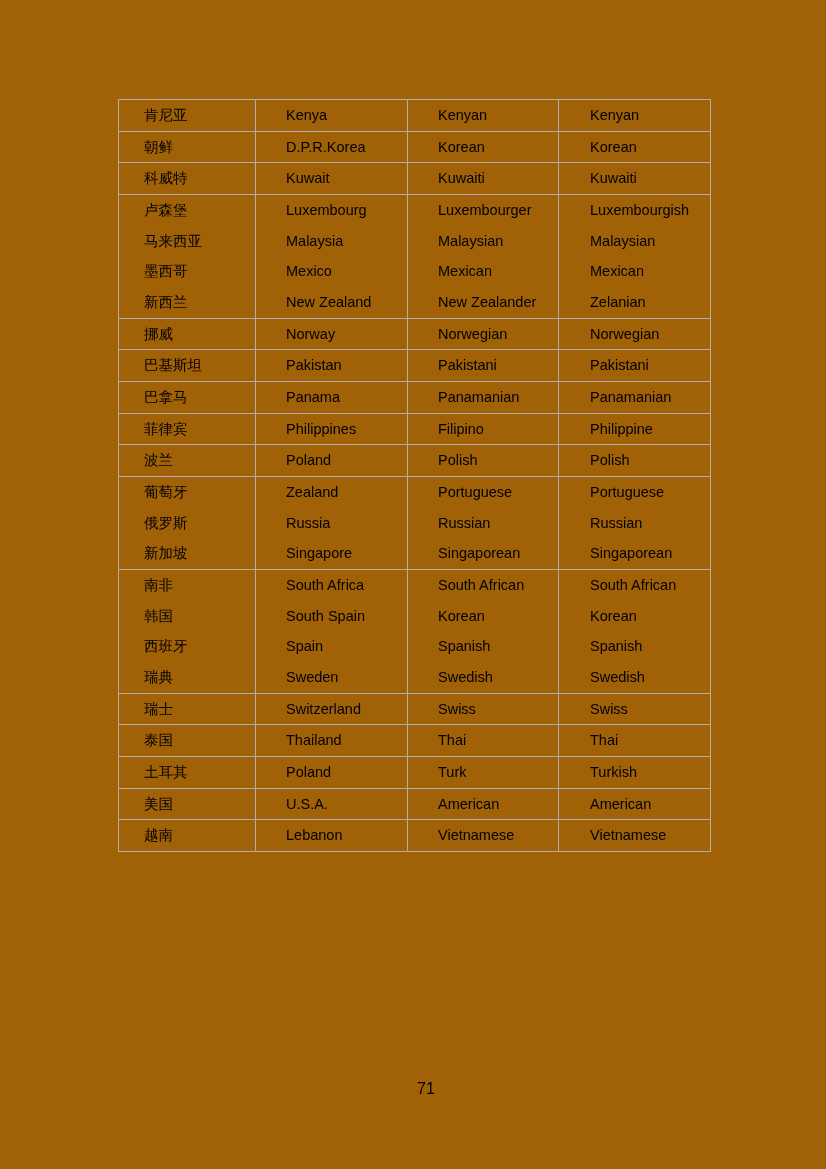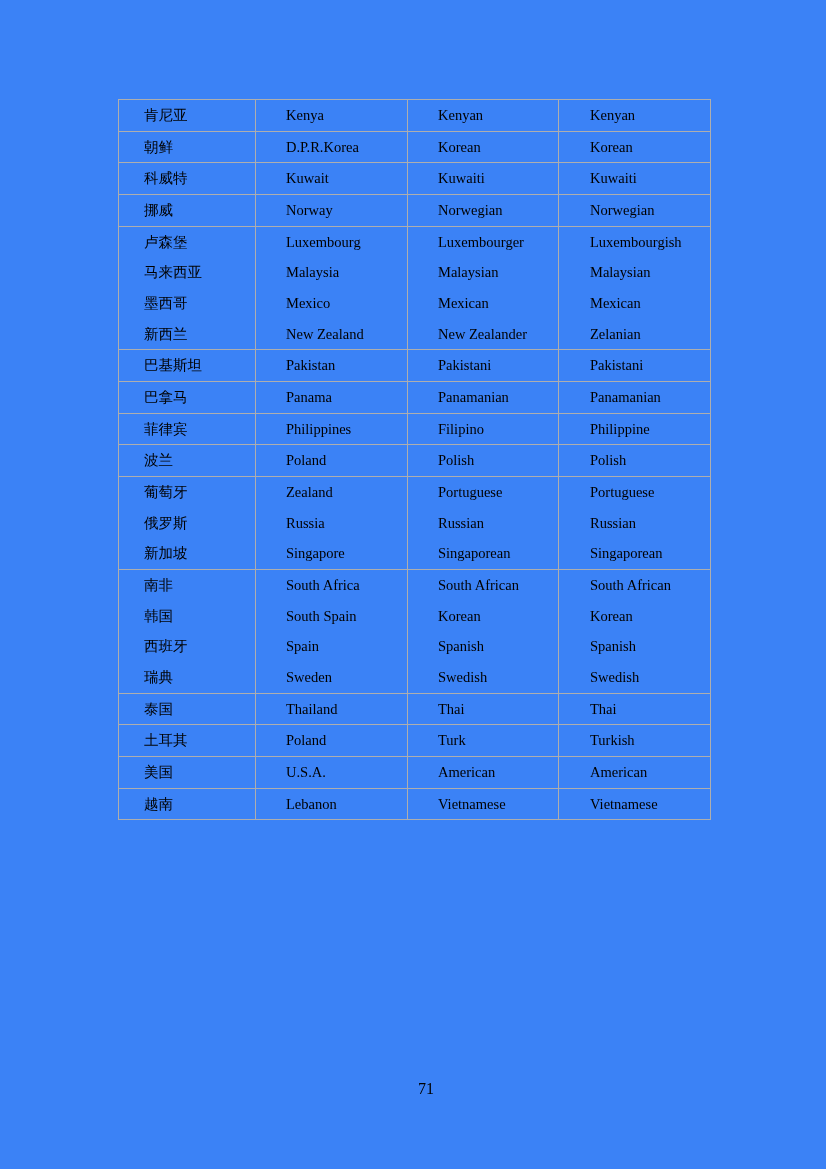--- a/index.html
+++ b/index.html
@@ -4,22 +4,22 @@
 <style>
   html, body {
     margin: 0;
     padding: 0;
     background: #ffffff;
   }
   .page {
     position: relative;
     width: 826px;
     height: 1169px;
-    background: #3b82f6;
-    font-family: Liberation Serif, serif;
+    background: #a16207;
+    font-family: Liberation Sans, sans-serif;
     color: #000000;
     overflow: hidden;
   }
   table.country-table {
     position: absolute;
     left: 118px;
     top: 99px;
     width: 592px;
     border-collapse: collapse;
     table-layout: fixed;
@@ -99,34 +99,20 @@
           </td>
           <td>
             <div class="line c2">Kuwaiti</div>
           </td>
           <td>
             <div class="line c3">Kuwaiti</div>
           </td>
         </tr>
         <tr>
           <td>
-            <div class="line c0">挪威</div>
-          </td>
-          <td>
-            <div class="line c1">Norway</div>
-          </td>
-          <td>
-            <div class="line c2">Norwegian</div>
-          </td>
-          <td>
-            <div class="line c3">Norwegian</div>
-          </td>
-        </tr>
-        <tr>
-          <td>
             <div class="line c0">卢森堡</div>
             <div class="line c0">马来西亚</div>
             <div class="line c0">墨西哥</div>
             <div class="line c0">新西兰</div>
           </td>
           <td>
             <div class="line c1">Luxembourg</div>
             <div class="line c1">Malaysia</div>
             <div class="line c1">Mexico</div>
             <div class="line c1">New Zealand</div>
@@ -139,20 +125,34 @@
           </td>
           <td>
             <div class="line c3">Luxembourgish</div>
             <div class="line c3">Malaysian</div>
             <div class="line c3">Mexican</div>
             <div class="line c3">Zelanian</div>
           </td>
         </tr>
         <tr>
           <td>
+            <div class="line c0">挪威</div>
+          </td>
+          <td>
+            <div class="line c1">Norway</div>
+          </td>
+          <td>
+            <div class="line c2">Norwegian</div>
+          </td>
+          <td>
+            <div class="line c3">Norwegian</div>
+          </td>
+        </tr>
+        <tr>
+          <td>
             <div class="line c0">巴基斯坦</div>
           </td>
           <td>
             <div class="line c1">Pakistan</div>
           </td>
           <td>
             <div class="line c2">Pakistani</div>
           </td>
           <td>
             <div class="line c3">Pakistani</div>
@@ -243,20 +243,34 @@
           </td>
           <td>
             <div class="line c3">South African</div>
             <div class="line c3">Korean</div>
             <div class="line c3">Spanish</div>
             <div class="line c3">Swedish</div>
           </td>
         </tr>
         <tr>
           <td>
+            <div class="line c0">瑞士</div>
+          </td>
+          <td>
+            <div class="line c1">Switzerland</div>
+          </td>
+          <td>
+            <div class="line c2">Swiss</div>
+          </td>
+          <td>
+            <div class="line c3">Swiss</div>
+          </td>
+        </tr>
+        <tr>
+          <td>
             <div class="line c0">泰国</div>
           </td>
           <td>
             <div class="line c1">Thailand</div>
           </td>
           <td>
             <div class="line c2">Thai</div>
           </td>
           <td>
             <div class="line c3">Thai</div>

